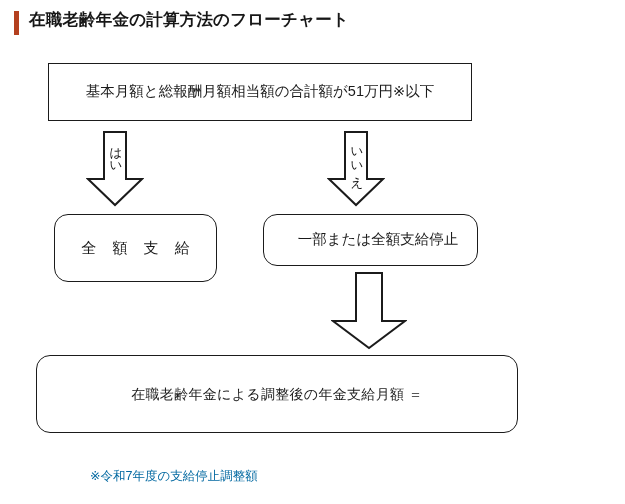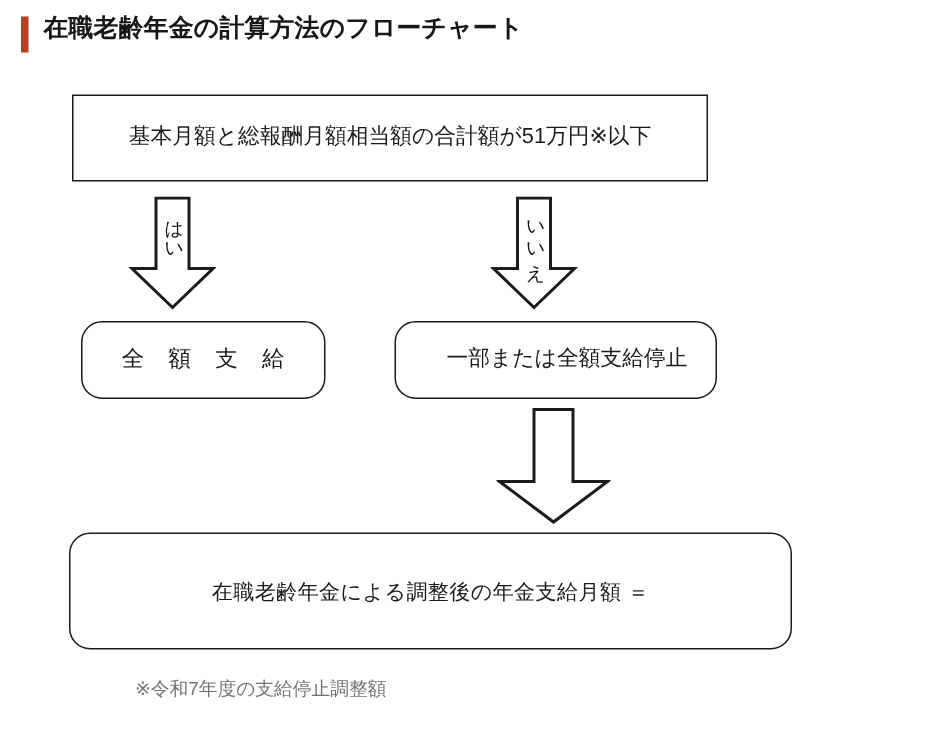--- a/index.html
+++ b/index.html
@@ -58,35 +58,35 @@
 
   
   #node-condition {
     left: 48px;  top: 63px;
     width: 424px; height: 58px;
     font-size: 14.5px;
   }
 
   #node-full-payment {
     left: 54px;  top: 214px;
-    width: 163px; height: 52px;
+    width: 163px; height: 68px;
     font-size: 15px;
     letter-spacing: 6px;
     text-indent: 6px;
   }
 
   #node-suspended {
     left: 263px; top: 214px;
     width: 215px; height: 52px;
     font-size: 14.5px;
     padding-left: 15px;
   }
 
   #node-formula {
-    left: 46px;  top: 355px;
+    left: 36px;  top: 355px;
     width: 482px; height: 78px;
     font-size: 14px;
     flex-direction: column;
     justify-content: center;
   }
   #node-formula .fline { white-space: nowrap; }
   #node-formula .fline-1 { letter-spacing: 0.3px; }
   #node-formula .fline-2 { letter-spacing: 0.3px; margin-top: 4px; }
 
   
@@ -117,23 +117,23 @@
   }
 
   #arrow-yes  { left: 86px;  top: 131px; width: 58px;  height: 76px; }
   #arrow-no   { left: 327px; top: 131px; width: 58px;  height: 76px; }
   #arrow-down { left: 331px; top: 272px; width: 76px;  height: 78px; }
 
   
   #footnote {
     position: absolute;
     left: 90px;
-    top: 451px;
+    top: 468px;
     font-size: 12.5px;
-    color: #737373;
+    color: #0369a1;
     white-space: nowrap;
   }
 </style>
 </head>
 <body>
 
 <div class="title-row">
   <div class="title-accent"></div>
   <div class="title-text">在職老齢年金の計算方法のフローチャート</div>
 </div>

